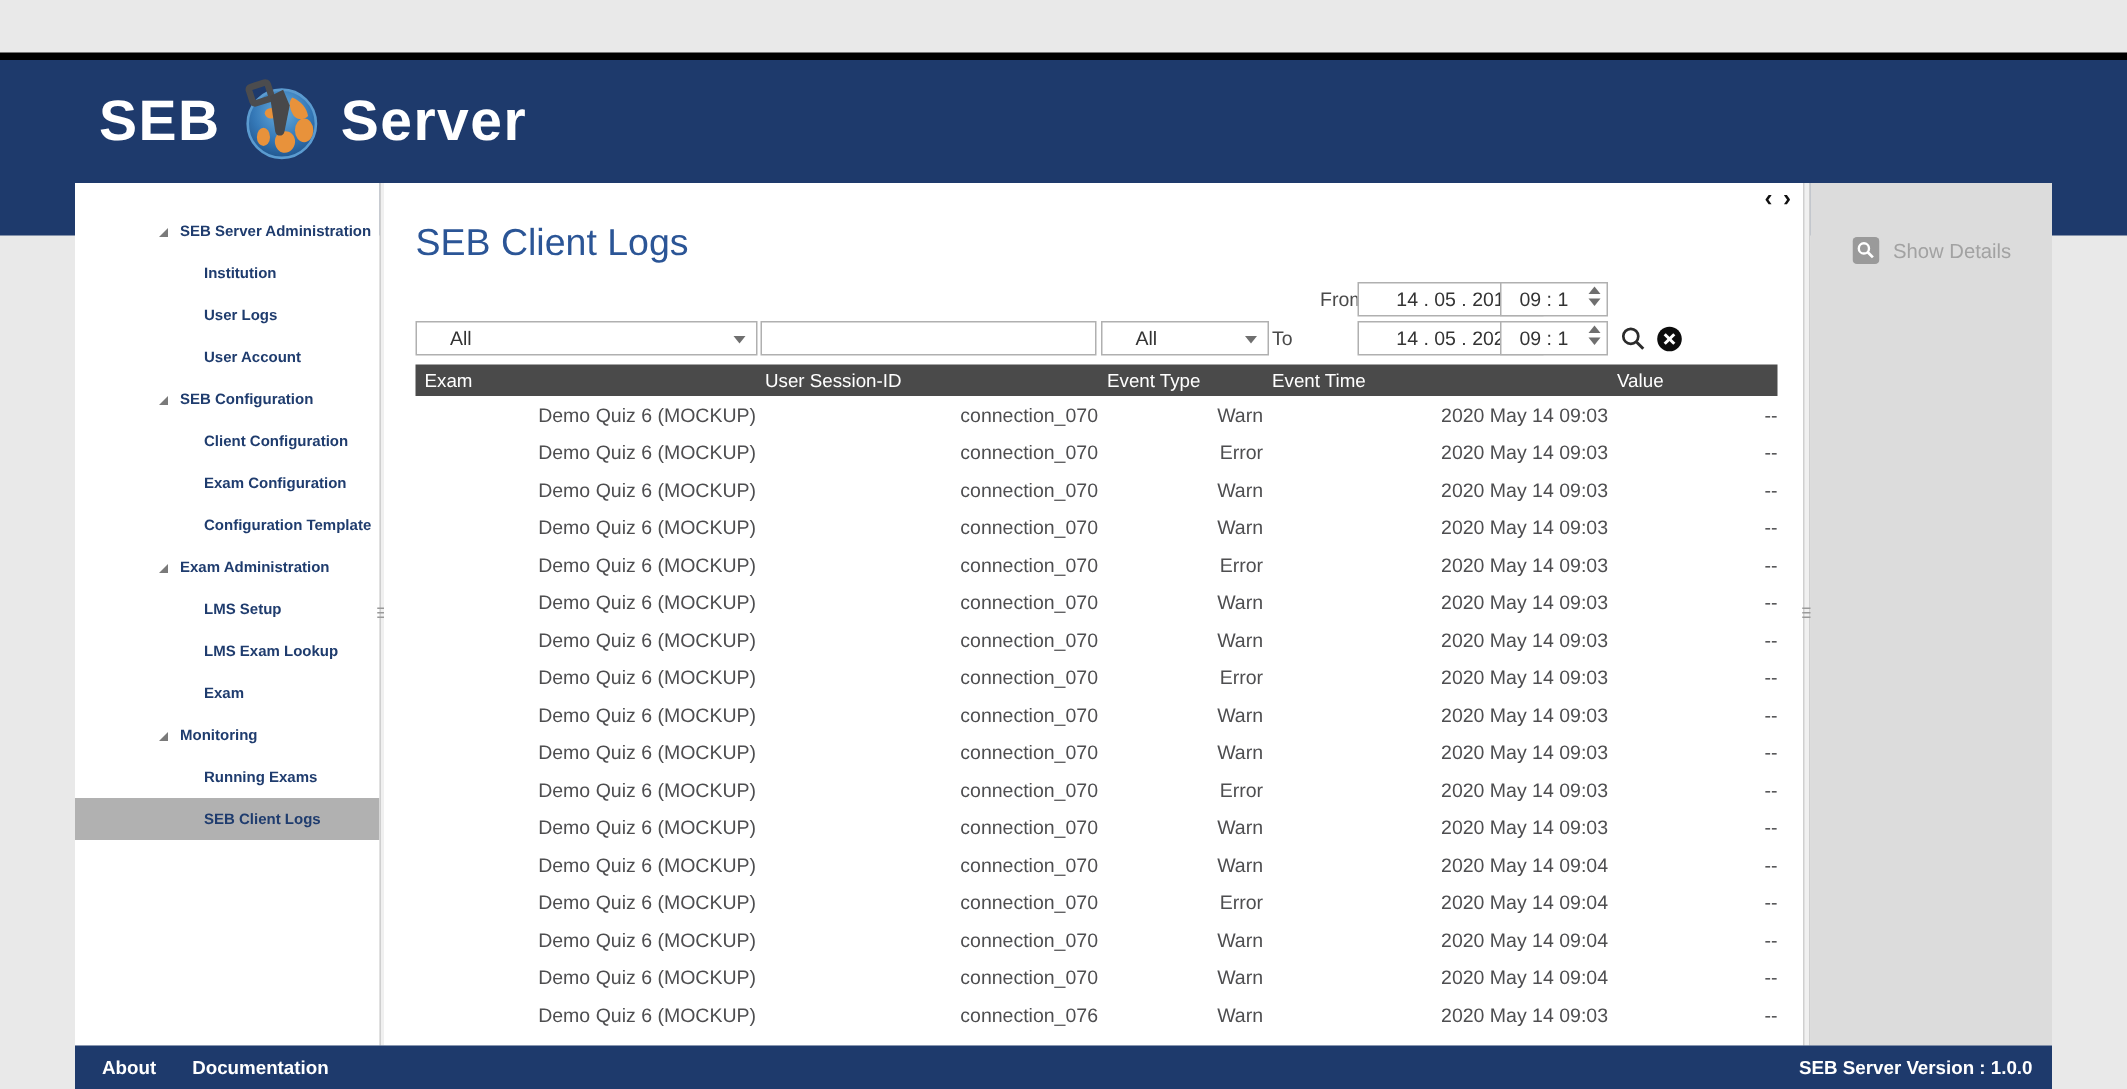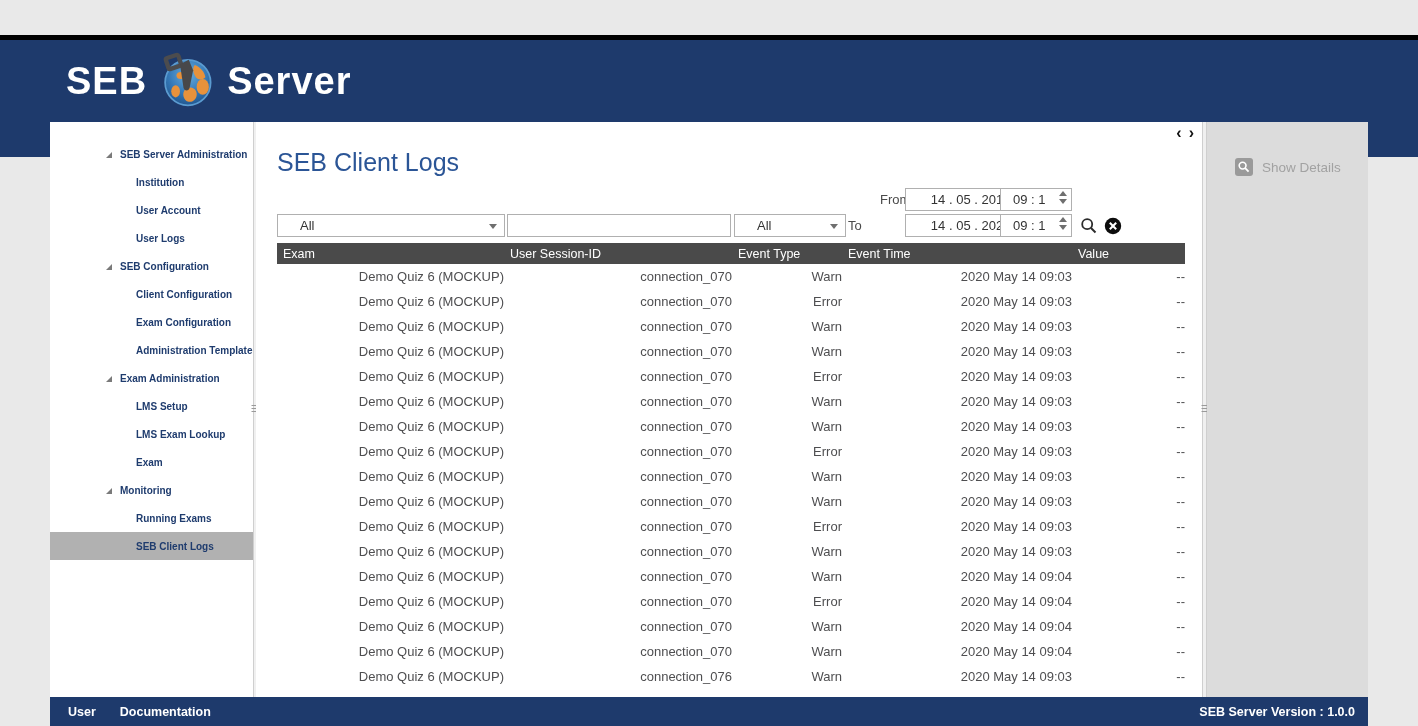--- a/index.html
+++ b/index.html
@@ -126,46 +126,46 @@
       <span>SEB Server Administration</span>
     </div>
 
     <div class="nav-item lvl1">
 
       <span>Institution</span>
     </div>
 
     <div class="nav-item lvl1">
 
+      <span>User Logs</span>
+    </div>
+
+    <div class="nav-item lvl1">
+
       <span>User Account</span>
-    </div>
-
-    <div class="nav-item lvl1">
-
-      <span>User Logs</span>
     </div>
 
     <div class="nav-item lvl0">
       <span class="tri"></span>
       <span>SEB Configuration</span>
     </div>
 
     <div class="nav-item lvl1">
 
       <span>Client Configuration</span>
     </div>
 
     <div class="nav-item lvl1">
 
       <span>Exam Configuration</span>
     </div>
 
     <div class="nav-item lvl1">
 
-      <span>Administration Template</span>
+      <span>Configuration Template</span>
     </div>
 
     <div class="nav-item lvl0">
       <span class="tri"></span>
       <span>Exam Administration</span>
     </div>
 
     <div class="nav-item lvl1">
 
       <span>LMS Setup</span>
@@ -434,17 +434,17 @@
         <circle cx="7.6" cy="7.6" r="3.4" fill="none" stroke="#fff" stroke-width="1.6"></circle>
         <line x1="10.2" y1="10.2" x2="13.6" y2="13.6" stroke="#fff" stroke-width="1.8"></line>
       </svg>
     </span>
     <span class="alabel">Show Details</span>
   </div>
 </div>
 
 <div class="footer">
   <div class="links">
-    <a>User</a>
+    <a>About</a>
     <a>Documentation</a>
   </div>
   <span class="version">SEB Server Version : 1.0.0</span>
 </div>
 
 </body></html>

